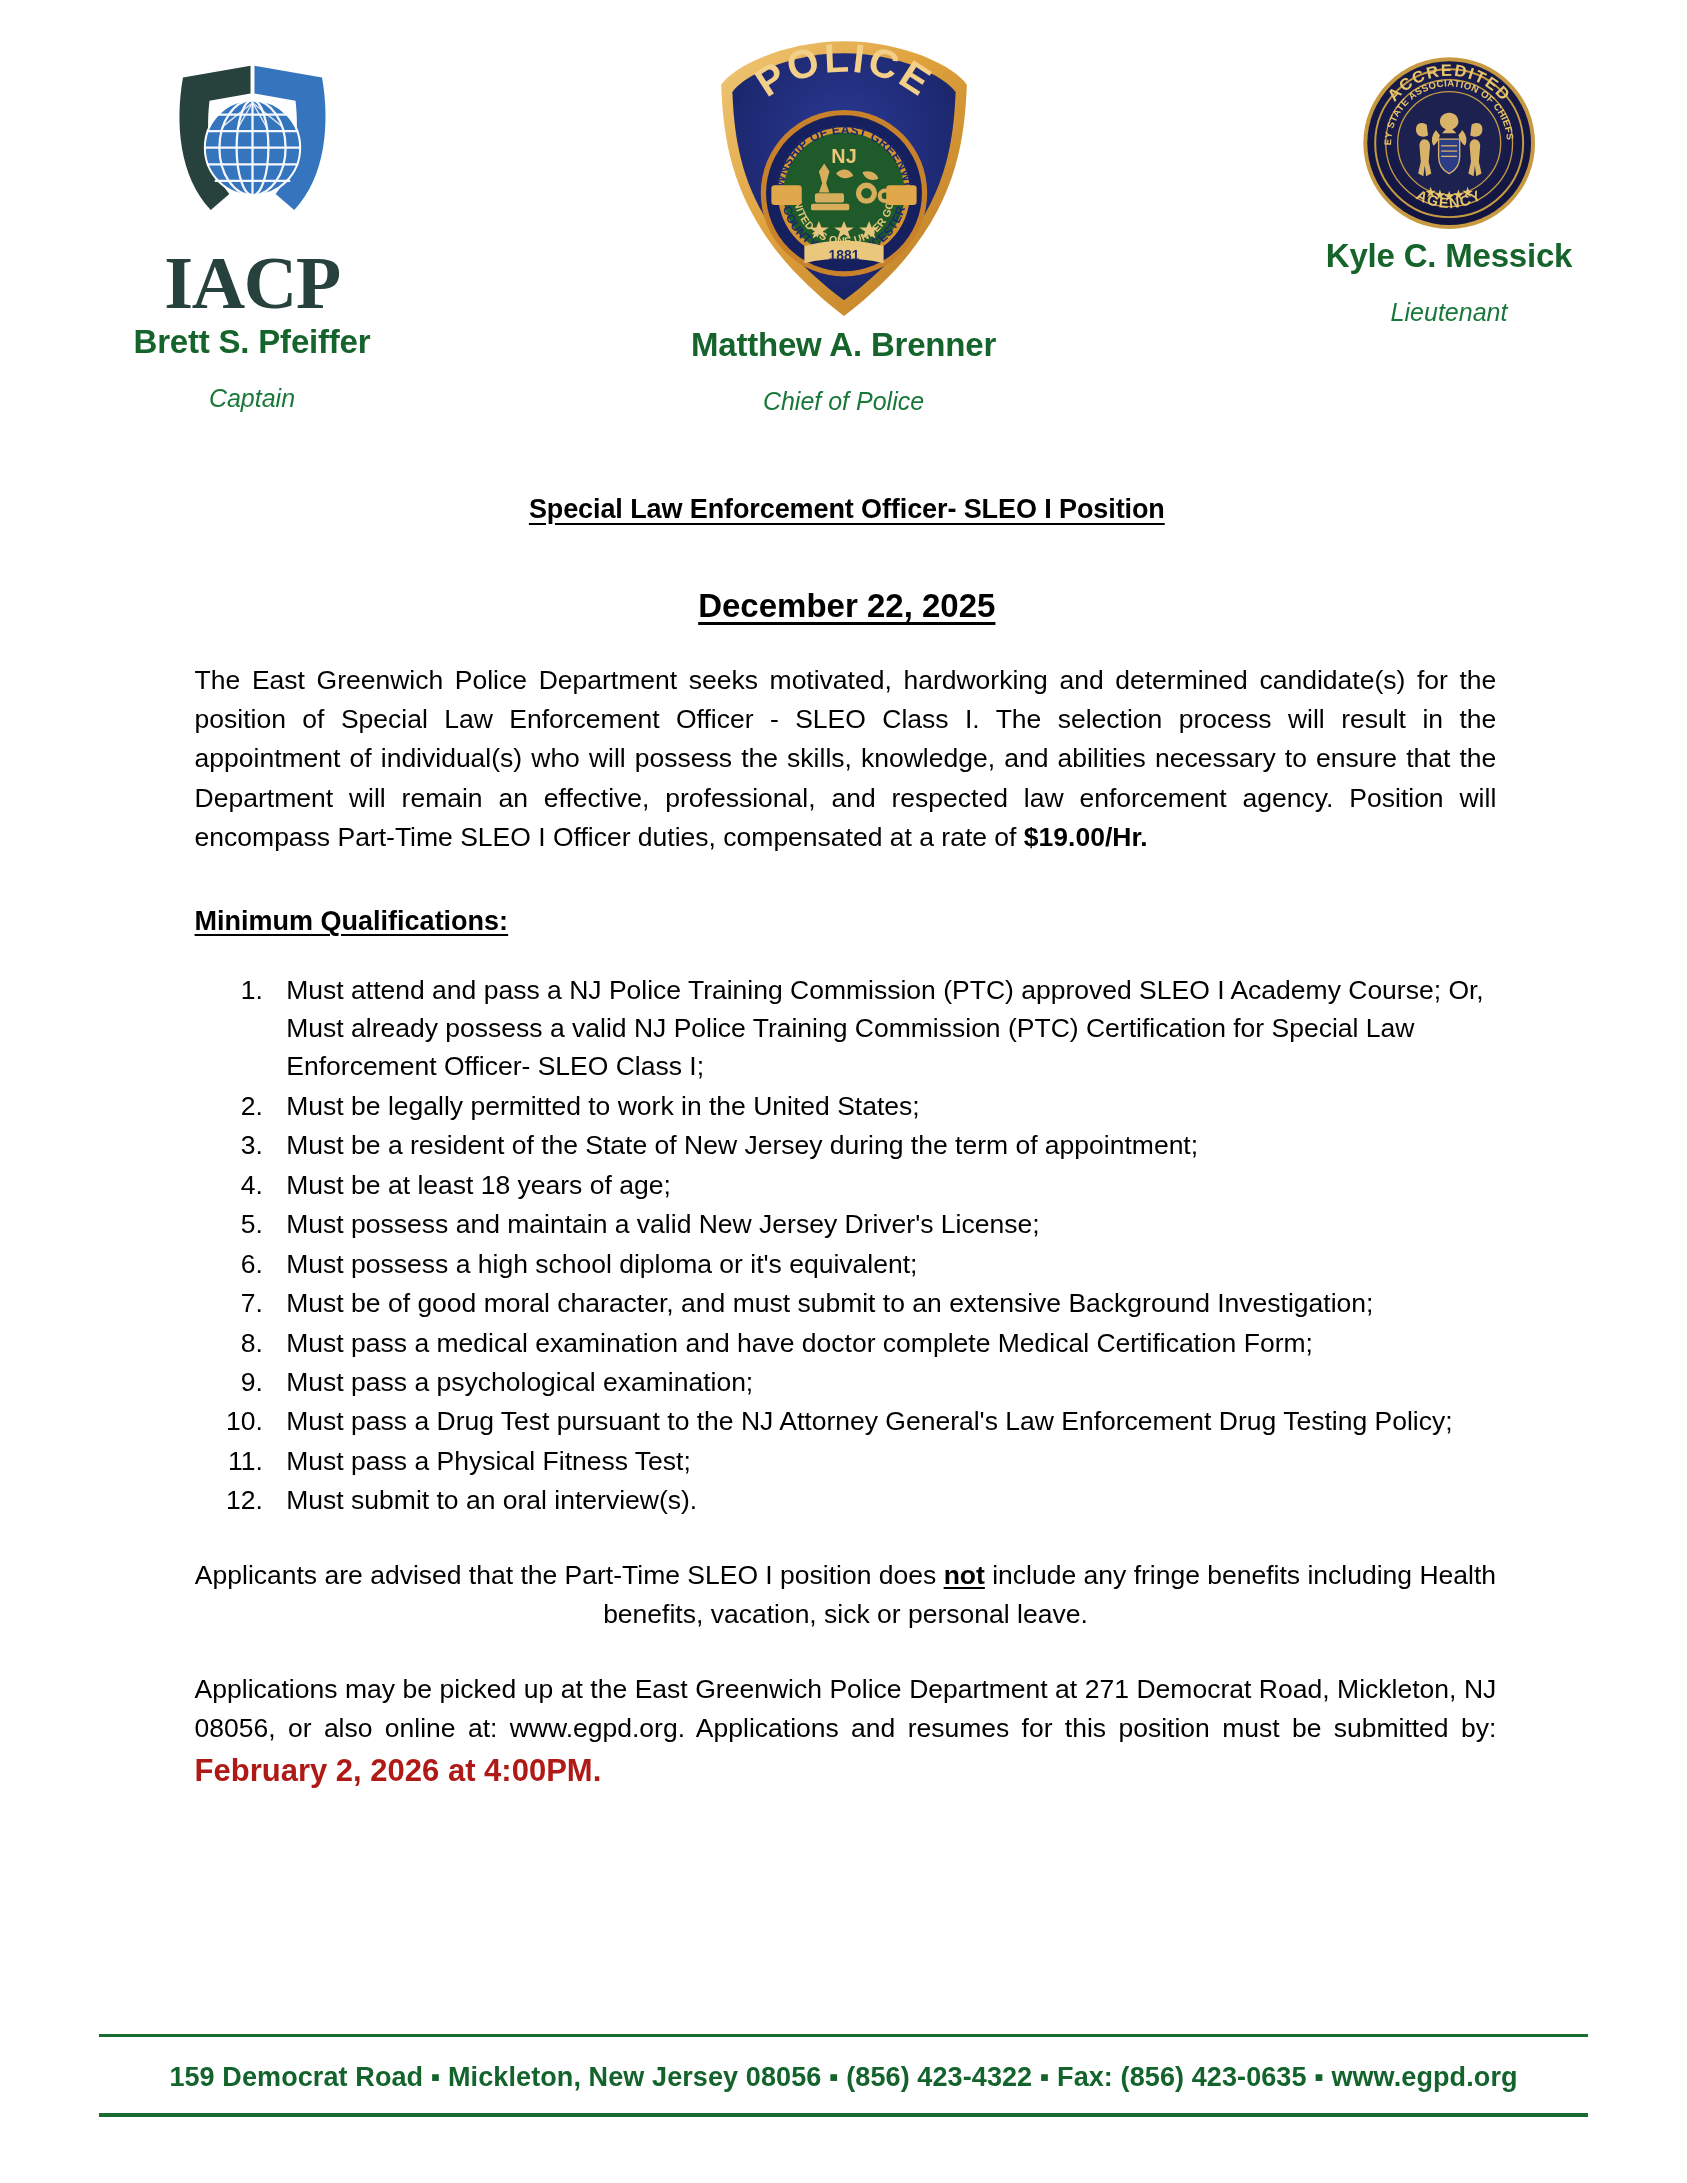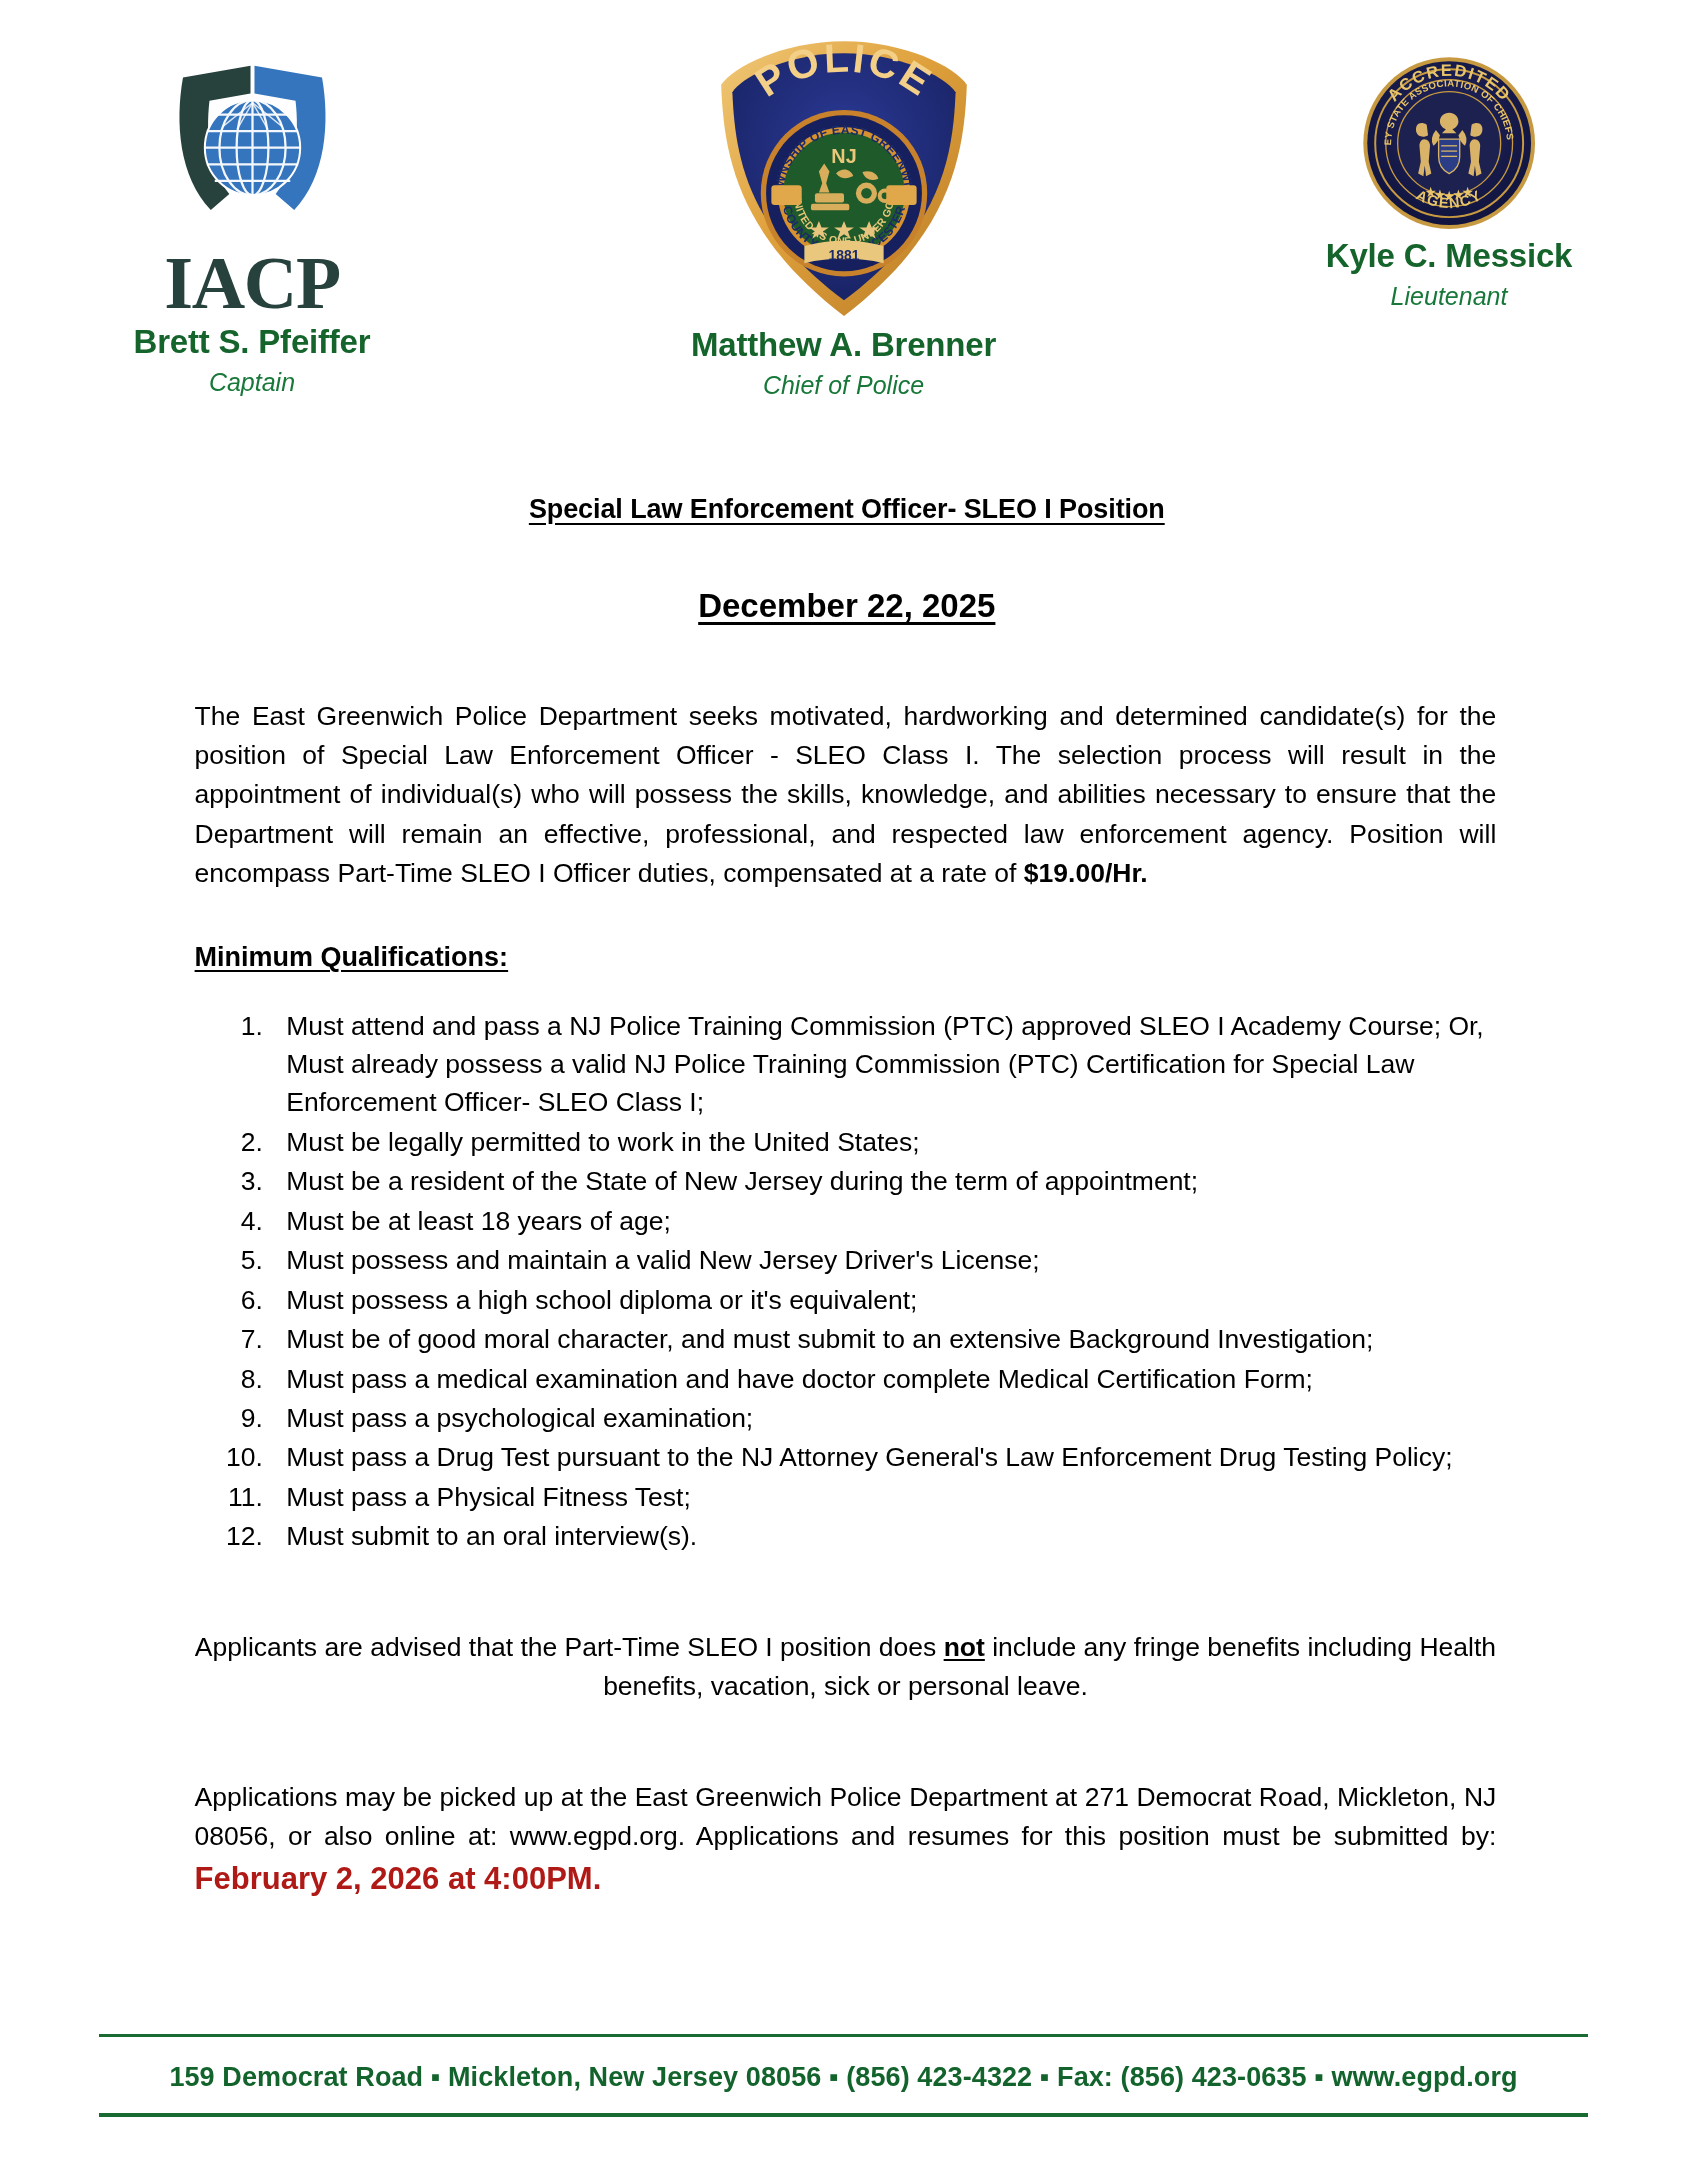--- a/index.html
+++ b/index.html
@@ -36,21 +36,21 @@
     font-weight: bold;
     font-size: 33px;
     letter-spacing: -0.2px;
     margin-top: 4px;
     white-space: nowrap;
   }
   .officer-rank {
     color: #18783a;
     font-style: italic;
     font-size: 25px;
-    margin-top: 7px;
+    margin-top: 23px;
     white-space: nowrap;
   }
 
   
   .iacp-wrap { width: 100%; display: flex; flex-direction: column; align-items: center; }
   .iacp-mark { width: 179px; height: 192px; }
   .iacp-word {
     font-family: "Liberation Serif", serif;
     font-size: 74px;
     font-weight: bold;
@@ -93,21 +93,21 @@
     font-weight: bold;
     text-decoration: underline;
     text-underline-offset: 4.6px;
     margin-top: 62px;
   }
 
   .para {
     font-size: 26.5px;
     line-height: 1.48;
     text-align: justify;
-    margin-top: 72px;
+    margin-top: 36px;
     padding: 0 12px 0 9.3px;
   }
   .para.tight { text-align: center; }
   .bold { font-weight: bold; }
   .ul { text-decoration: underline; text-underline-offset: 2.6px; font-weight: bold;}
   .red-deadline {
     color: #b01a16;
     font-weight: bold;
     font-size: 31px;
   }

